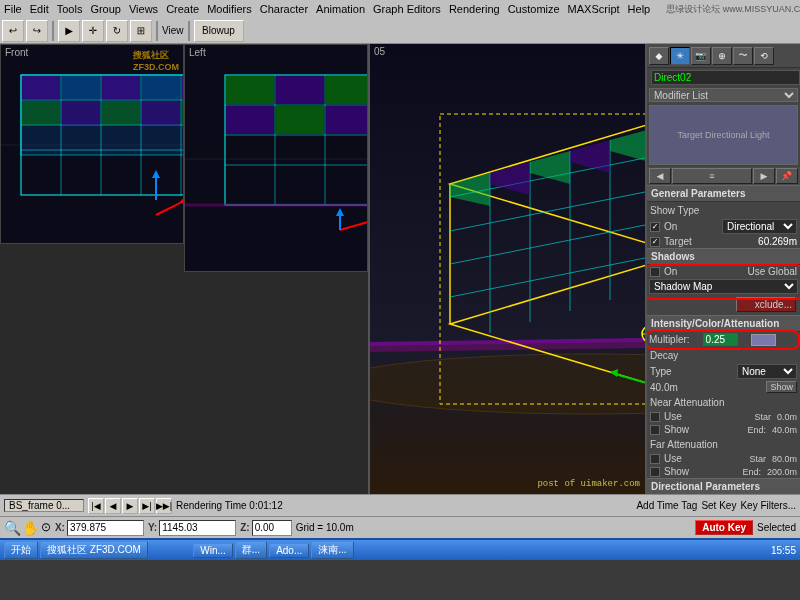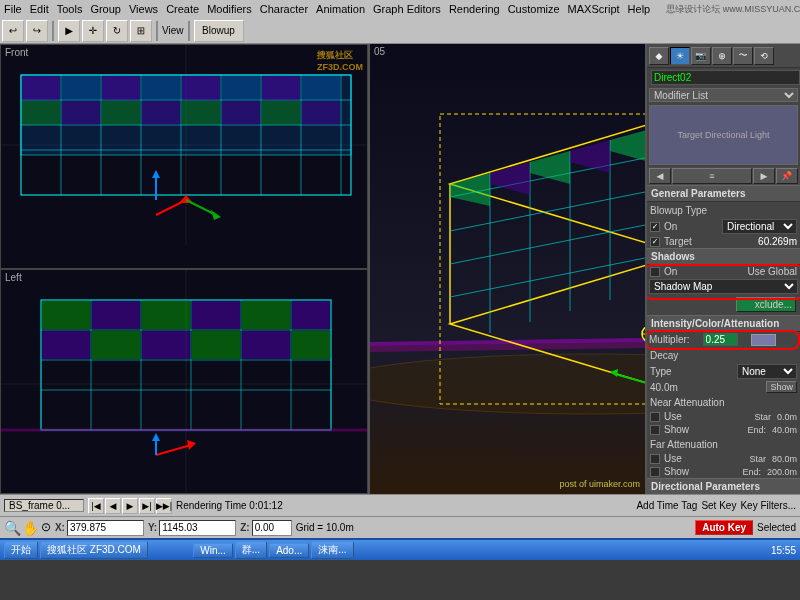--- a/index.html
+++ b/index.html
@@ -58,21 +58,21 @@
     
     #main-area {
       display: flex;
       height: calc(600px - 18px - 26px - 22px - 22px - 22px);
     }
 
     
     #left-panel {
       width: 370px;
       display: flex;
-      flex-direction: column;
+      flex-direction: row;
       background: #2a2a2a;
       border-right: 2px solid #555;
     }
 
     .viewport {
       flex: 1;
       border: 1px solid #444;
       position: relative;
       overflow: hidden;
     }
@@ -544,21 +544,21 @@
         <line x1="280" y1="282" x2="280" y2="298" stroke="#ffff00" stroke-width="1"></line>
 
         <line x1="280" y1="340" x2="320" y2="330" stroke="red" stroke-width="2"></line>
         <polygon points="325,328 317,325 318,333" fill="red"></polygon>
         <line x1="280" y1="340" x2="245" y2="330" stroke="#00cc00" stroke-width="2"></line>
         <polygon points="240,328 248,325 247,333" fill="#00cc00"></polygon>
         <line x1="280" y1="340" x2="280" y2="315" stroke="#0088ff" stroke-width="2"></line>
         <polygon points="280,310 276,318 284,318" fill="#0088ff"></polygon>
       </svg>
 
-      <div style="position:absolute;bottom:5px;right:5px;color:rgba(255,255,100,0.7);font-size:9px;">post of uimaker.com</div>
+      <div style="position:absolute;bottom:5px;right:5px;color:rgba(255,255,100,0.7);font-size:9px;font-family:Liberation Mono, monospace;">post of uimaker.com</div>
     </div>
   </div>
 
   <div id="properties-panel">
 
     <div id="prop-top">
       <div class="prop-icon-btn">◆</div>
       <div class="prop-icon-btn active">☀</div>
       <div class="prop-icon-btn">📷</div>
       <div class="prop-icon-btn">⊕</div>
@@ -585,21 +585,21 @@
       <div style="background:#555;border:1px outset #777;flex:1;height:16px;display:flex;align-items:center;justify-content:center;font-size:9px;cursor:pointer;color:#ccc;">≡</div>
       <div style="background:#555;border:1px outset #777;width:22px;height:16px;display:flex;align-items:center;justify-content:center;font-size:9px;cursor:pointer;color:#ccc;">▶</div>
       <div style="background:#555;border:1px outset #777;width:22px;height:16px;display:flex;align-items:center;justify-content:center;font-size:9px;cursor:pointer;color:#ccc;">📌</div>
     </div>
 
     <div class="section-header">
       <span>General Parameters</span>
     </div>
 
     <div class="prop-row">
-      <span class="prop-label">Blowup Type</span>
+      <span class="prop-label">Show Type</span>
     </div>
 
     <div class="checkbox-row">
       <div class="checkbox checked"></div>
       <span>On</span>
       <span style="flex:1"></span>
       <select style="background:#2a2a2a;color:#fff;border:1px solid #555;font-size:10px;width:75px;">
         <option>Directional</option>
       </select>
     </div>
@@ -622,21 +622,21 @@
 
     <div style="padding:1px 2px;position:relative;">
       <select style="background:#2a2a2a;color:#fff;border:1px solid #555;font-size:10px;width:100%;">
         <option>Shadow Map</option>
       </select>
       
       <div style="position:absolute;top:-14px;left:-3px;width:160px;height:36px;border:2px solid red;border-radius:8px;pointer-events:none;"></div>
     </div>
 
     <div style="padding:1px 2px;text-align:right;">
-      <button class="full-width-btn" style="text-align:right;width:60px;float:right;background:#15803d;border:1px outset #777;font-size:10px;color:#ccc;cursor:pointer;">
+      <button class="full-width-btn" style="text-align:right;width:60px;float:right;background:#7f1d1d;border:1px outset #777;font-size:10px;color:#ccc;cursor:pointer;">
         <span>xclude...</span>
       </button>
     </div>
     <div style="clear:both;height:2px;"></div>
 
     <div class="section-header">Intensity/Color/Attenuation</div>
 
     <div style="padding:1px 2px;position:relative;">
       <div style="display:flex;align-items:center;gap:13px;">
         <span style="font-size:10px;color:#ccc;">Multipler:</span>

